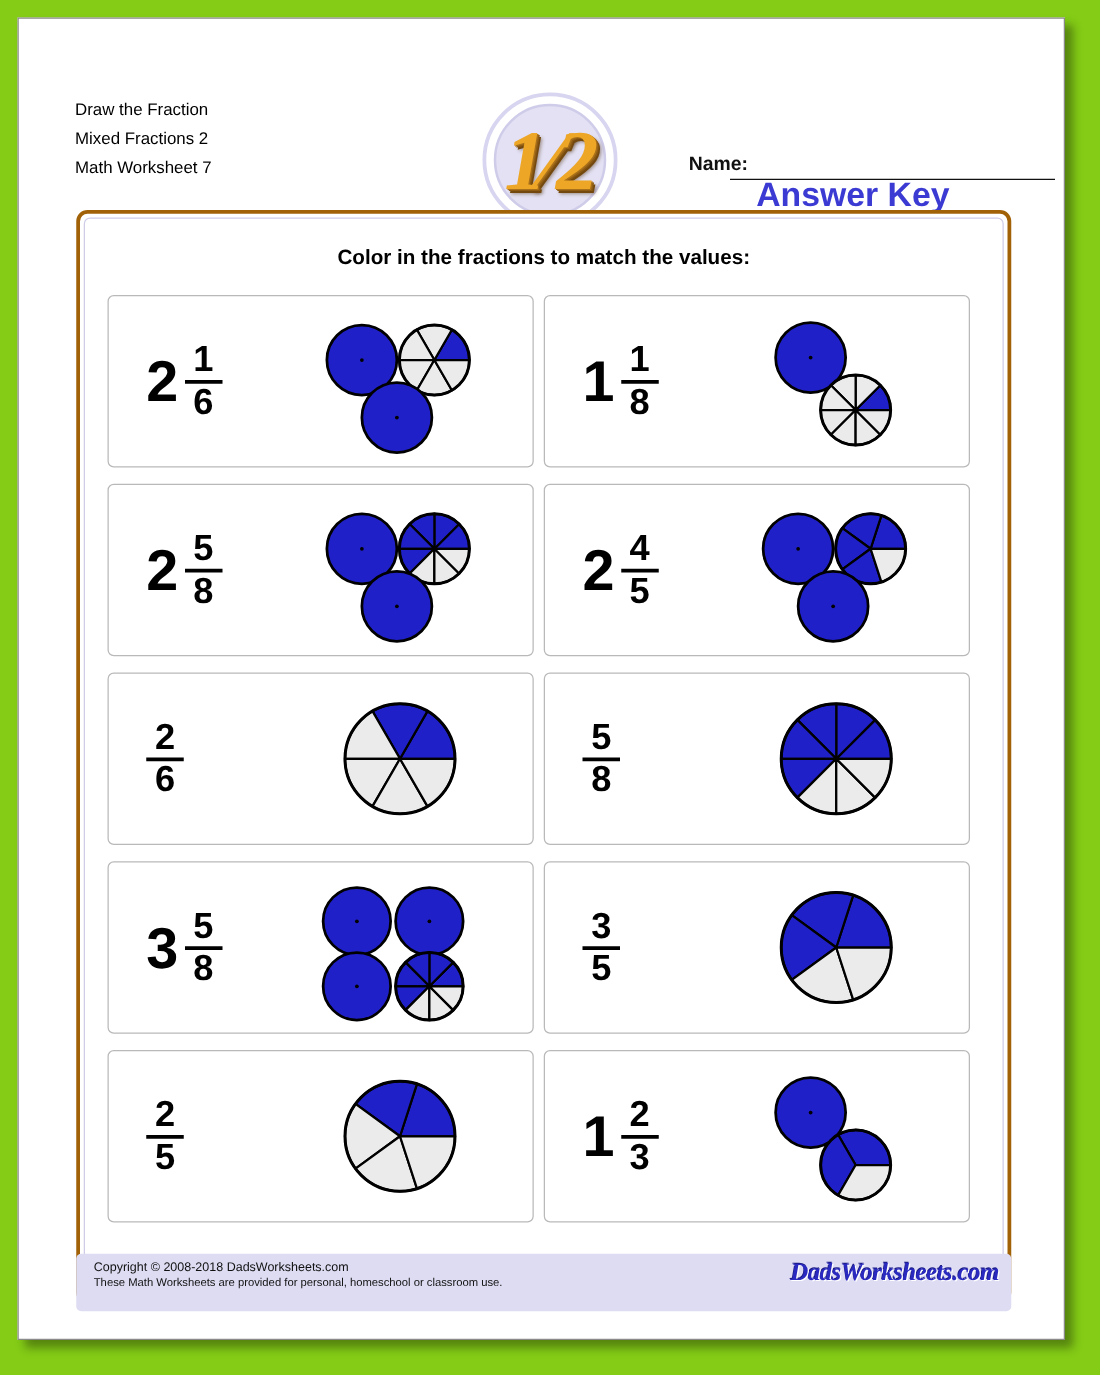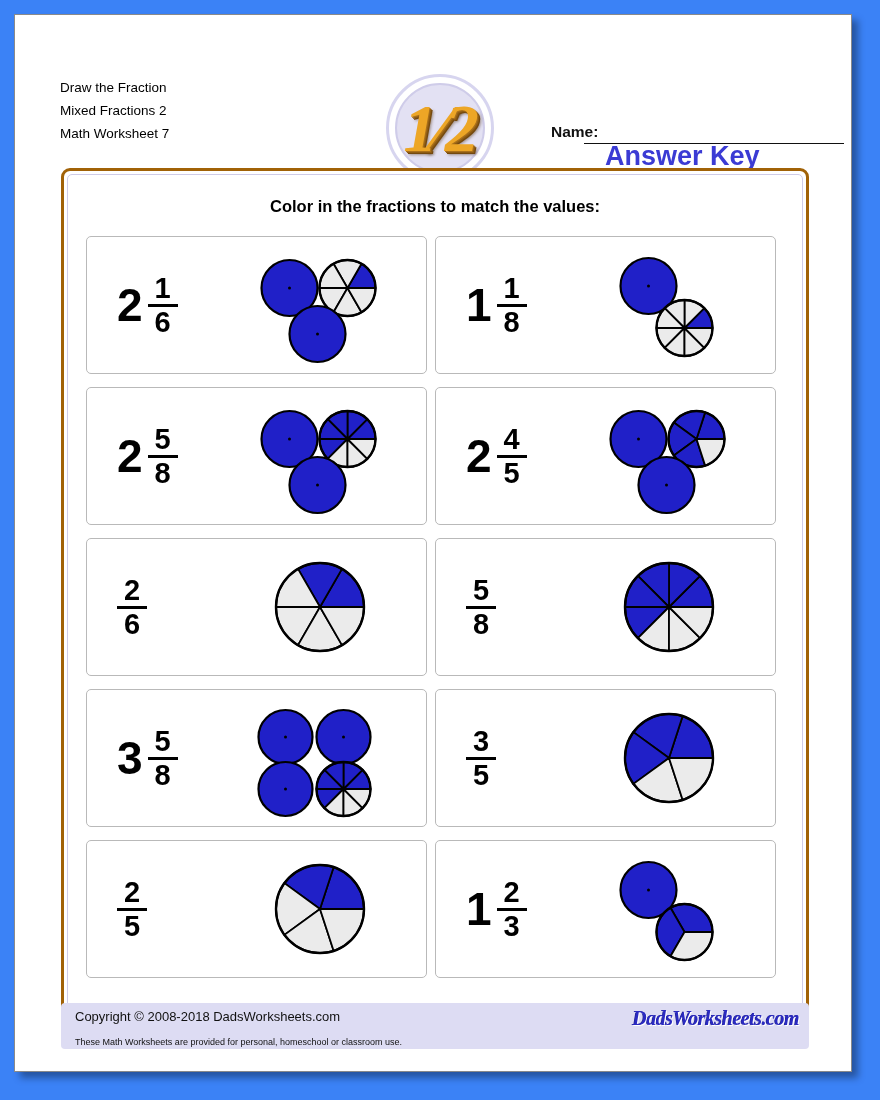--- a/index.html
+++ b/index.html
@@ -7,21 +7,21 @@
     padding: 0;
     background: #ffffff;
   }
   body {
     font-family: "Liberation Sans", sans-serif;
   }
   #page {
     position: relative;
     width: 880px;
     height: 1100px;
-    background: #3b82f6;
+    background: #84cc16;
     overflow: hidden;
     text-decoration: underline;
   }
   
   .page-sheet {
     position: absolute;
     left: 14px;
     top: 14px;
     width: 838px;
     height: 1058px;
@@ -236,27 +236,27 @@
     width: 748px;
     height: 46px;
     background: #dddcf3;
     border-radius: 4px;
     box-sizing: border-box;
   }
   .copyright-1 {
     position: absolute;
     left: 14px;
     top: 6px;
-    font-size: 13px;
+    font-size: 10px;
     color: #111111;
   }
   .copyright-2 {
     position: absolute;
     left: 14px;
-    top: 34px;
+    top: 18px;
     font-size: 9px;
     color: #111111;
   }
   .brand-logo {
     position: absolute;
     right: 10px;
     top: 4px;
     font-family: "Liberation Serif", serif;
     font-style: italic;
     font-weight: bold;

